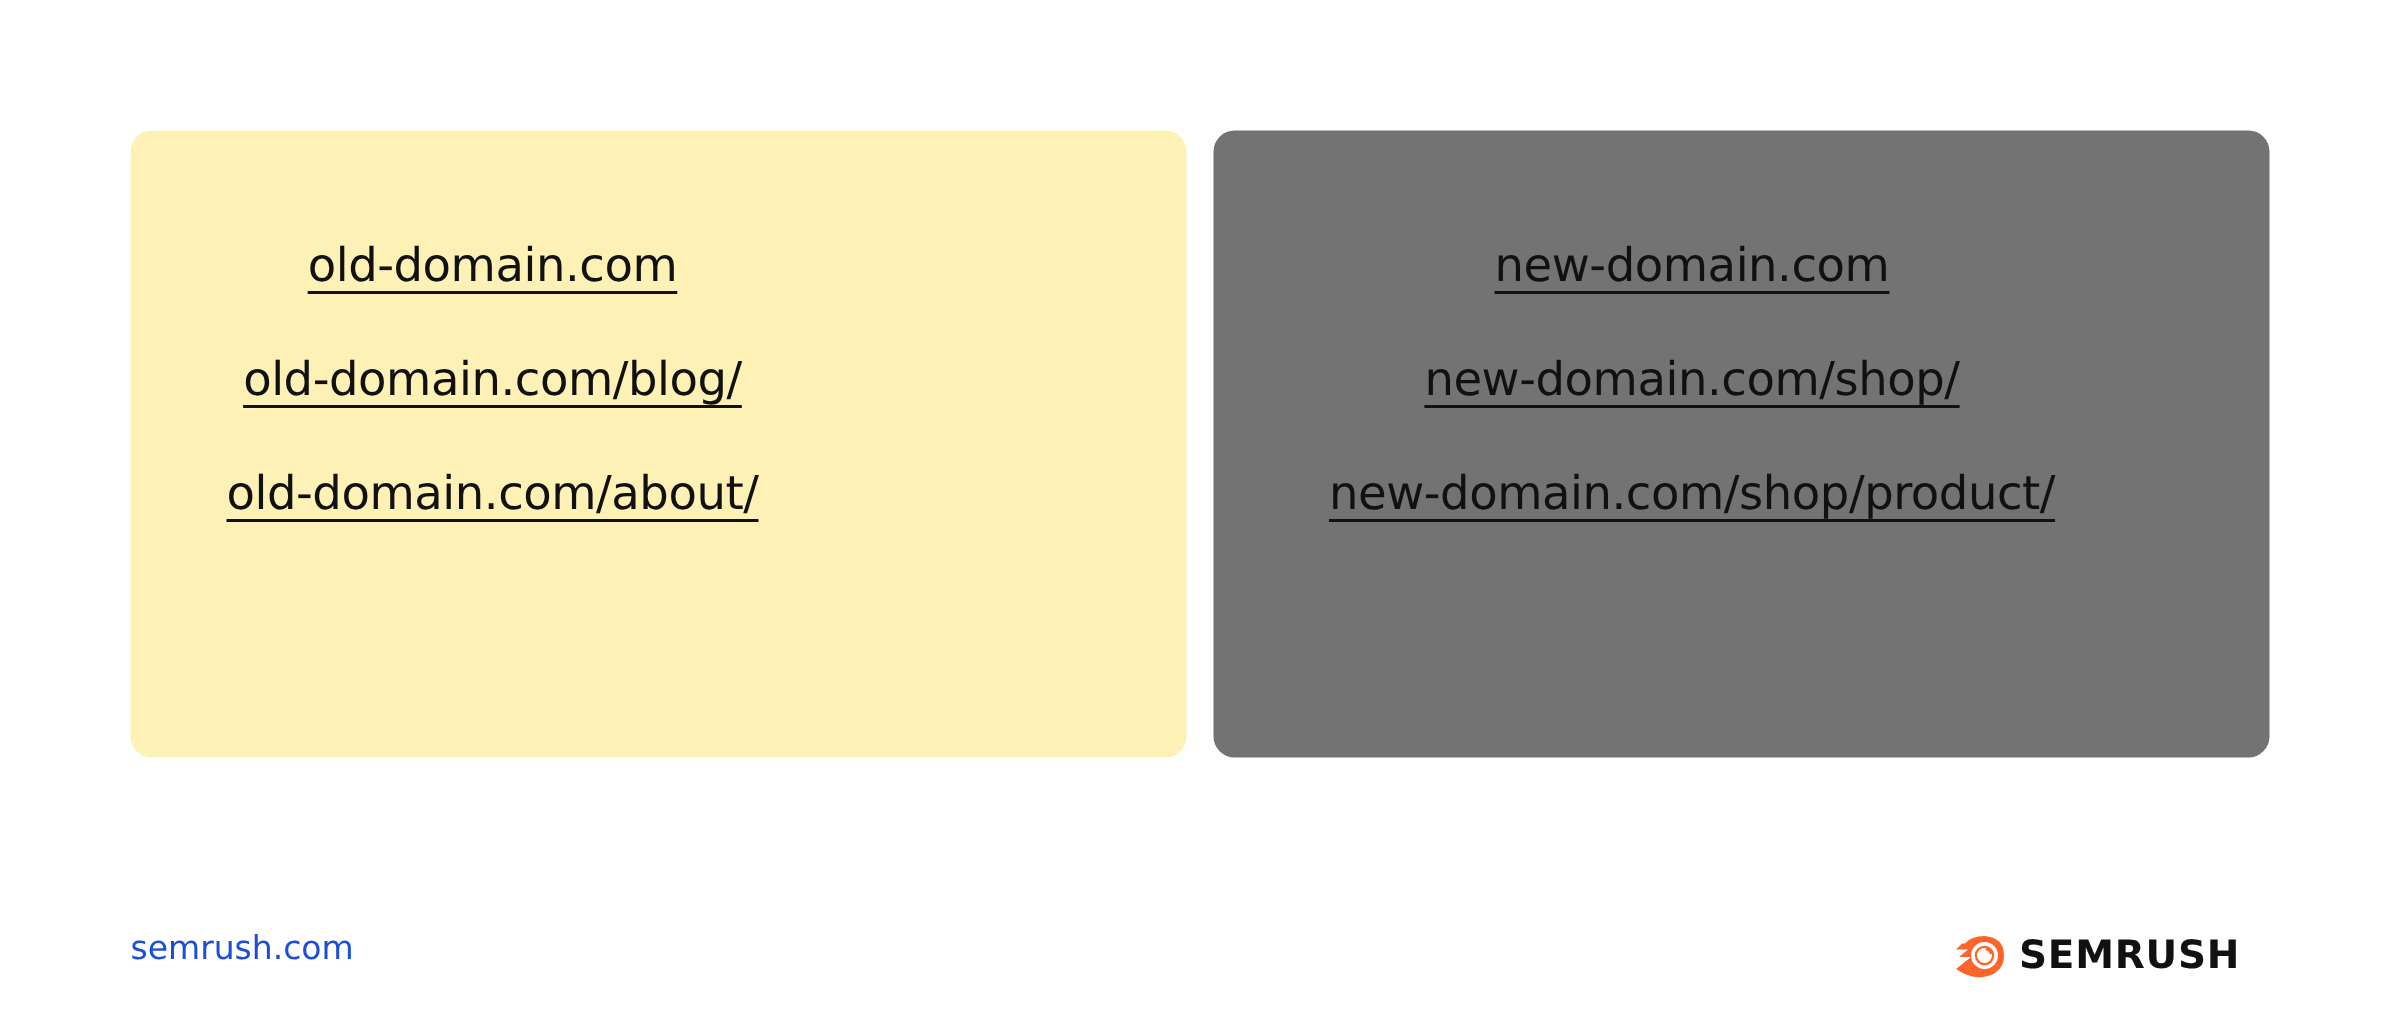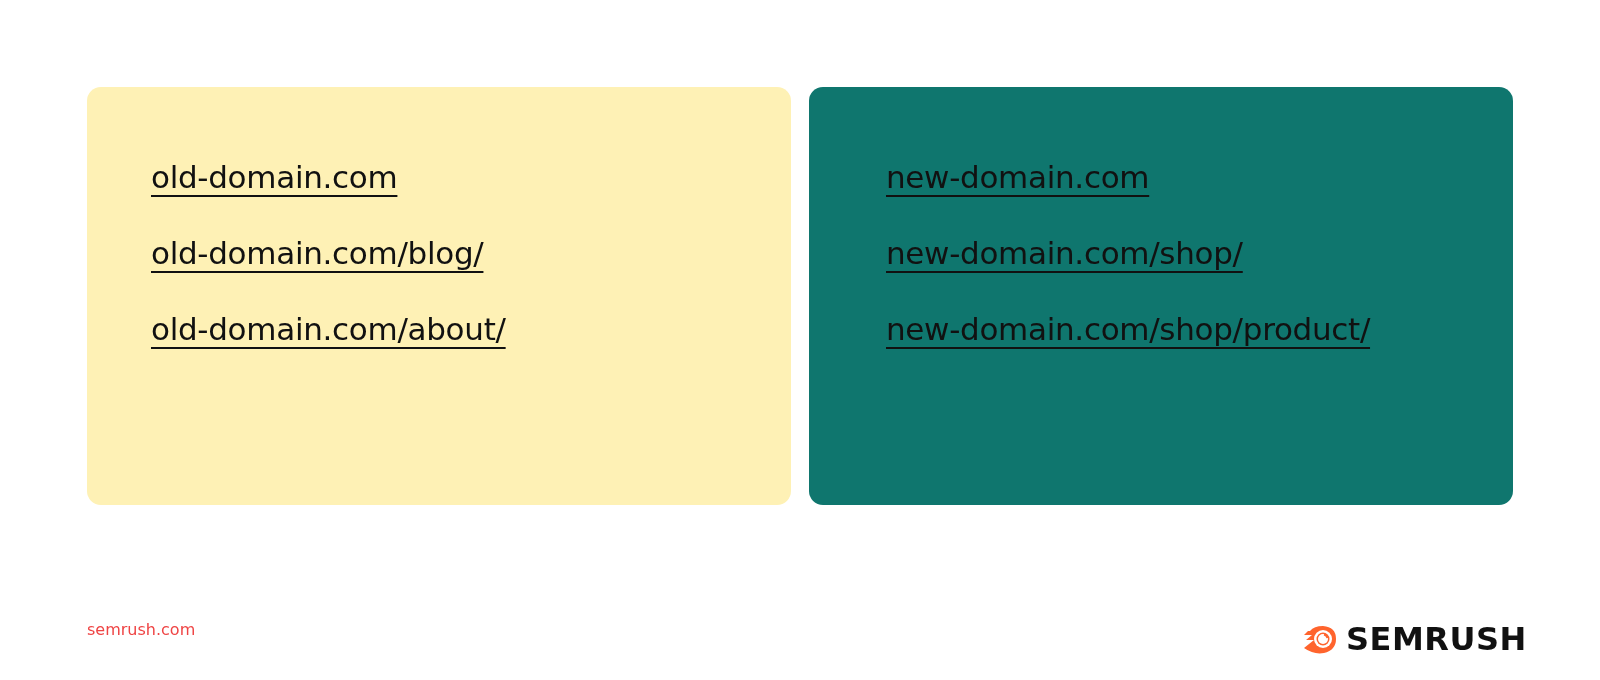--- a/index.html
+++ b/index.html
@@ -4,36 +4,36 @@
   <style>
     html, body { margin: 0; padding: 0; }
     body {
       width: 1600px; height: 680px; background: #ffffff; position: relative;
       font-family: "DejaVu Sans", sans-serif; color: #111111; overflow: hidden;
     }
     .panel {
       position: absolute; top: 87px; height: 418px; border-radius: 14px;
     }
     .panel-old { left: 87px; width: 704px; background: #FEF1B5; }
-    .panel-new { left: 809px; width: 704px; background: #0f766e; }
+    .panel-new { left: 809px; width: 704px; background: #737373; }
     .url-list { position: absolute; top: 72px; left: 64px; margin: 0; padding: 0; list-style: none; }
     .panel-new .url-list { left: 77px; }
-    .url-item { height: 76px; }
+    .url-item { height: 76px; text-align: center; }
     .url-link {
       font-size: 31px; color: #111111; text-decoration: underline;
       text-decoration-thickness: 2px; text-underline-offset: 7px;
       letter-spacing: -0.3px; cursor: pointer; white-space: nowrap;
     }
     .footer-site {
-      position: absolute; left: 87px; top: 620px; font-size: 16px; color: #ef4444;
+      position: absolute; left: 87px; top: 620px; font-size: 22px; color: #1d4ed8;
     }
     .logo { position: absolute; left: 1290px; top: 620px; display: flex; align-items: center; }
     .logo-icon { width: 50px; height: 34px; }
     .logo-text {
-      font-family: "DejaVu Sans", sans-serif; font-weight: bold; font-size: 32px;
+      font-family: "DejaVu Sans", sans-serif; font-weight: bold; font-size: 26px;
       letter-spacing: 0.5px; margin-left: 6px; color: #111111;
     }
   </style>
 </head>
 <body>
 
 <div class="panel panel-old">
   <ul class="url-list">
     <li class="url-item"><span class="url-link">old-domain.com</span></li>
     <li class="url-item"><span class="url-link">old-domain.com/blog/</span></li>

